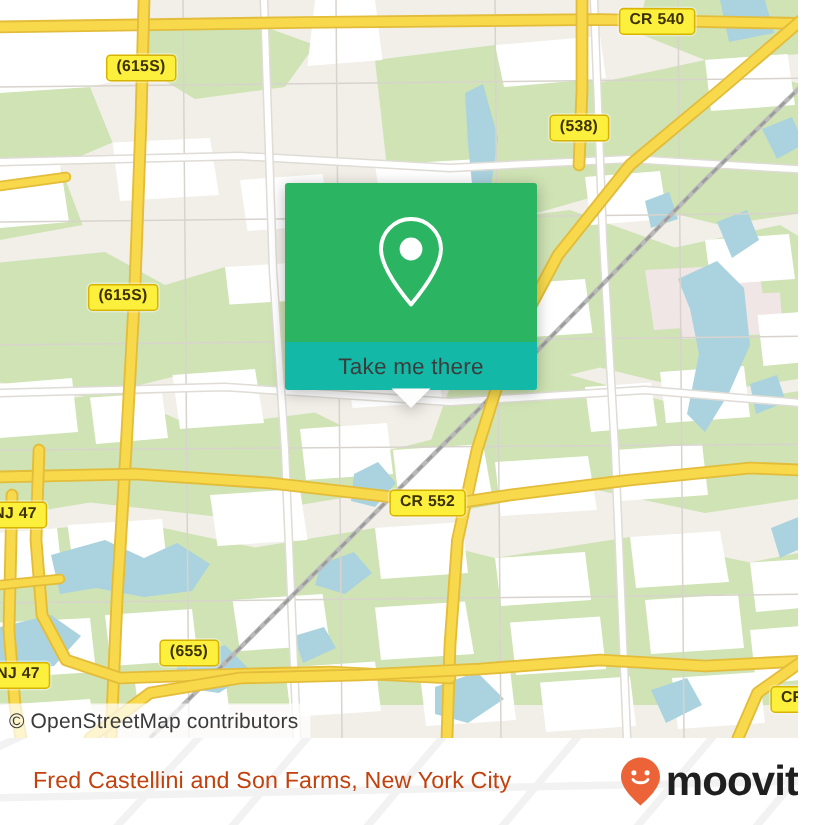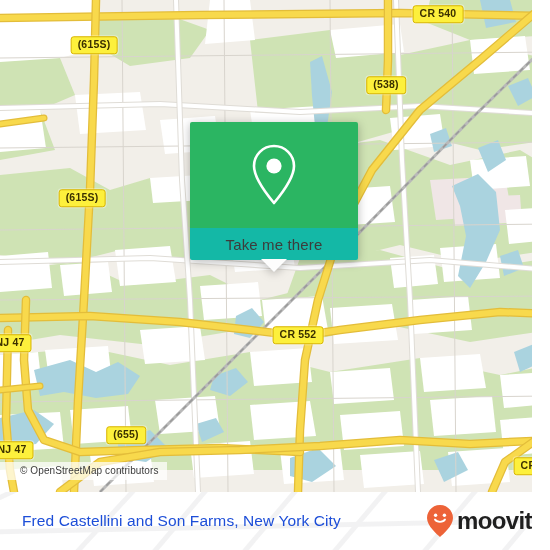--- a/index.html
+++ b/index.html
@@ -39,25 +39,25 @@
     letter-spacing:.2px;
     padding:2px 6px 3px 6px;
     line-height:1;
     white-space:nowrap;
     transform:translate(-50%,-50%);
     box-shadow:0 0 0 1px rgba(255,255,255,.35);
   }
 
   
   #attribution{
-    position:absolute;left:0;bottom:12px;
+    position:absolute;left:0;bottom:0;
     background:rgba(255,255,255,.72);
     color:#3b3b3b;
-    font-size:10px;
-    padding:3px 8px 4px 20px;
+    font-size:14px;
+    padding:3px 8px 4px 6px;
     white-space:nowrap;
     letter-spacing:.1px;
   }
 
   
   #callout{
     position:absolute;left:190px;top:122px;width:168px;
     filter:drop-shadow(0 2px 5px rgba(0,0,0,.28));
   }
   #callout-top{
@@ -81,28 +81,28 @@
   #footer{
     position:absolute;left:0;top:492px;width:550px;height:58px;
     background:#ffffff;overflow:hidden;
   }
   #footer-watermark{
     position:absolute;left:0;top:-30px;width:550px;height:120px;opacity:.55;
   }
   #footer-title{
     position:absolute;left:22px;top:0;height:58px;
     display:flex;align-items:center;
-    font-size:15.5px;color:#1d4ed8;letter-spacing:.1px;white-space:nowrap;
+    font-size:15.5px;color:#c2410c;letter-spacing:.1px;white-space:nowrap;
   }
   #brand{
     position:absolute;right:18px;top:0;height:58px;
     display:flex;align-items:center;gap:1px;
   }
   #brand-word{
-    font-size:24px;font-weight:bold;color:#1f1f1f;letter-spacing:-0.6px;
+    font-size:28px;font-weight:bold;color:#1f1f1f;letter-spacing:-0.6px;
     line-height:1;margin-left:1px;
   }
 </style>
 </head>
 <body>
 
 <div id="app">
 
   <div id="map">
 
@@ -255,21 +255,21 @@
         <path class="road-yellow" stroke-width="4.6" d="M0,124 L44,118"></path>
         <path class="road-yellow-case" stroke-width="7" d="M0,390 L40,386"></path>
         <path class="road-yellow" stroke-width="4.6" d="M0,390 L40,386"></path>
       </g>
     </svg>
 
     <div class="shield" style="left:438px;top:14px;">CR 540</div>
     <div class="shield" style="left:94px;top:45px;">(615S)</div>
     <div class="shield" style="left:386px;top:85px;">(538)</div>
     <div class="shield" style="left:82px;top:198px;">(615S)</div>
-    <div class="shield" style="left:298px;top:335px;">CR 552</div>
+    <div class="shield" style="left:285px;top:335px;">CR 552</div>
     <div class="shield" style="left:10px;top:343px;">NJ 47</div>
     <div class="shield" style="left:12px;top:450px;">NJ 47</div>
     <div class="shield" style="left:126px;top:435px;">(655)</div>
     <div class="shield" style="left:536px;top:466px;">CR 55</div>
 
     <div id="callout">
       <div id="callout-top">
         <svg width="54" height="68" viewBox="0 0 54 68">
           <path d="M27 5 C16 5 7 14 7 25 C7 38 22 56 27 62 C32 56 47 38 47 25 C47 14 38 5 27 5 Z" fill="none" stroke="#ffffff" stroke-width="2.6" stroke-linejoin="round"></path>
           <circle cx="27" cy="25" r="7.6" fill="#ffffff"></circle>

